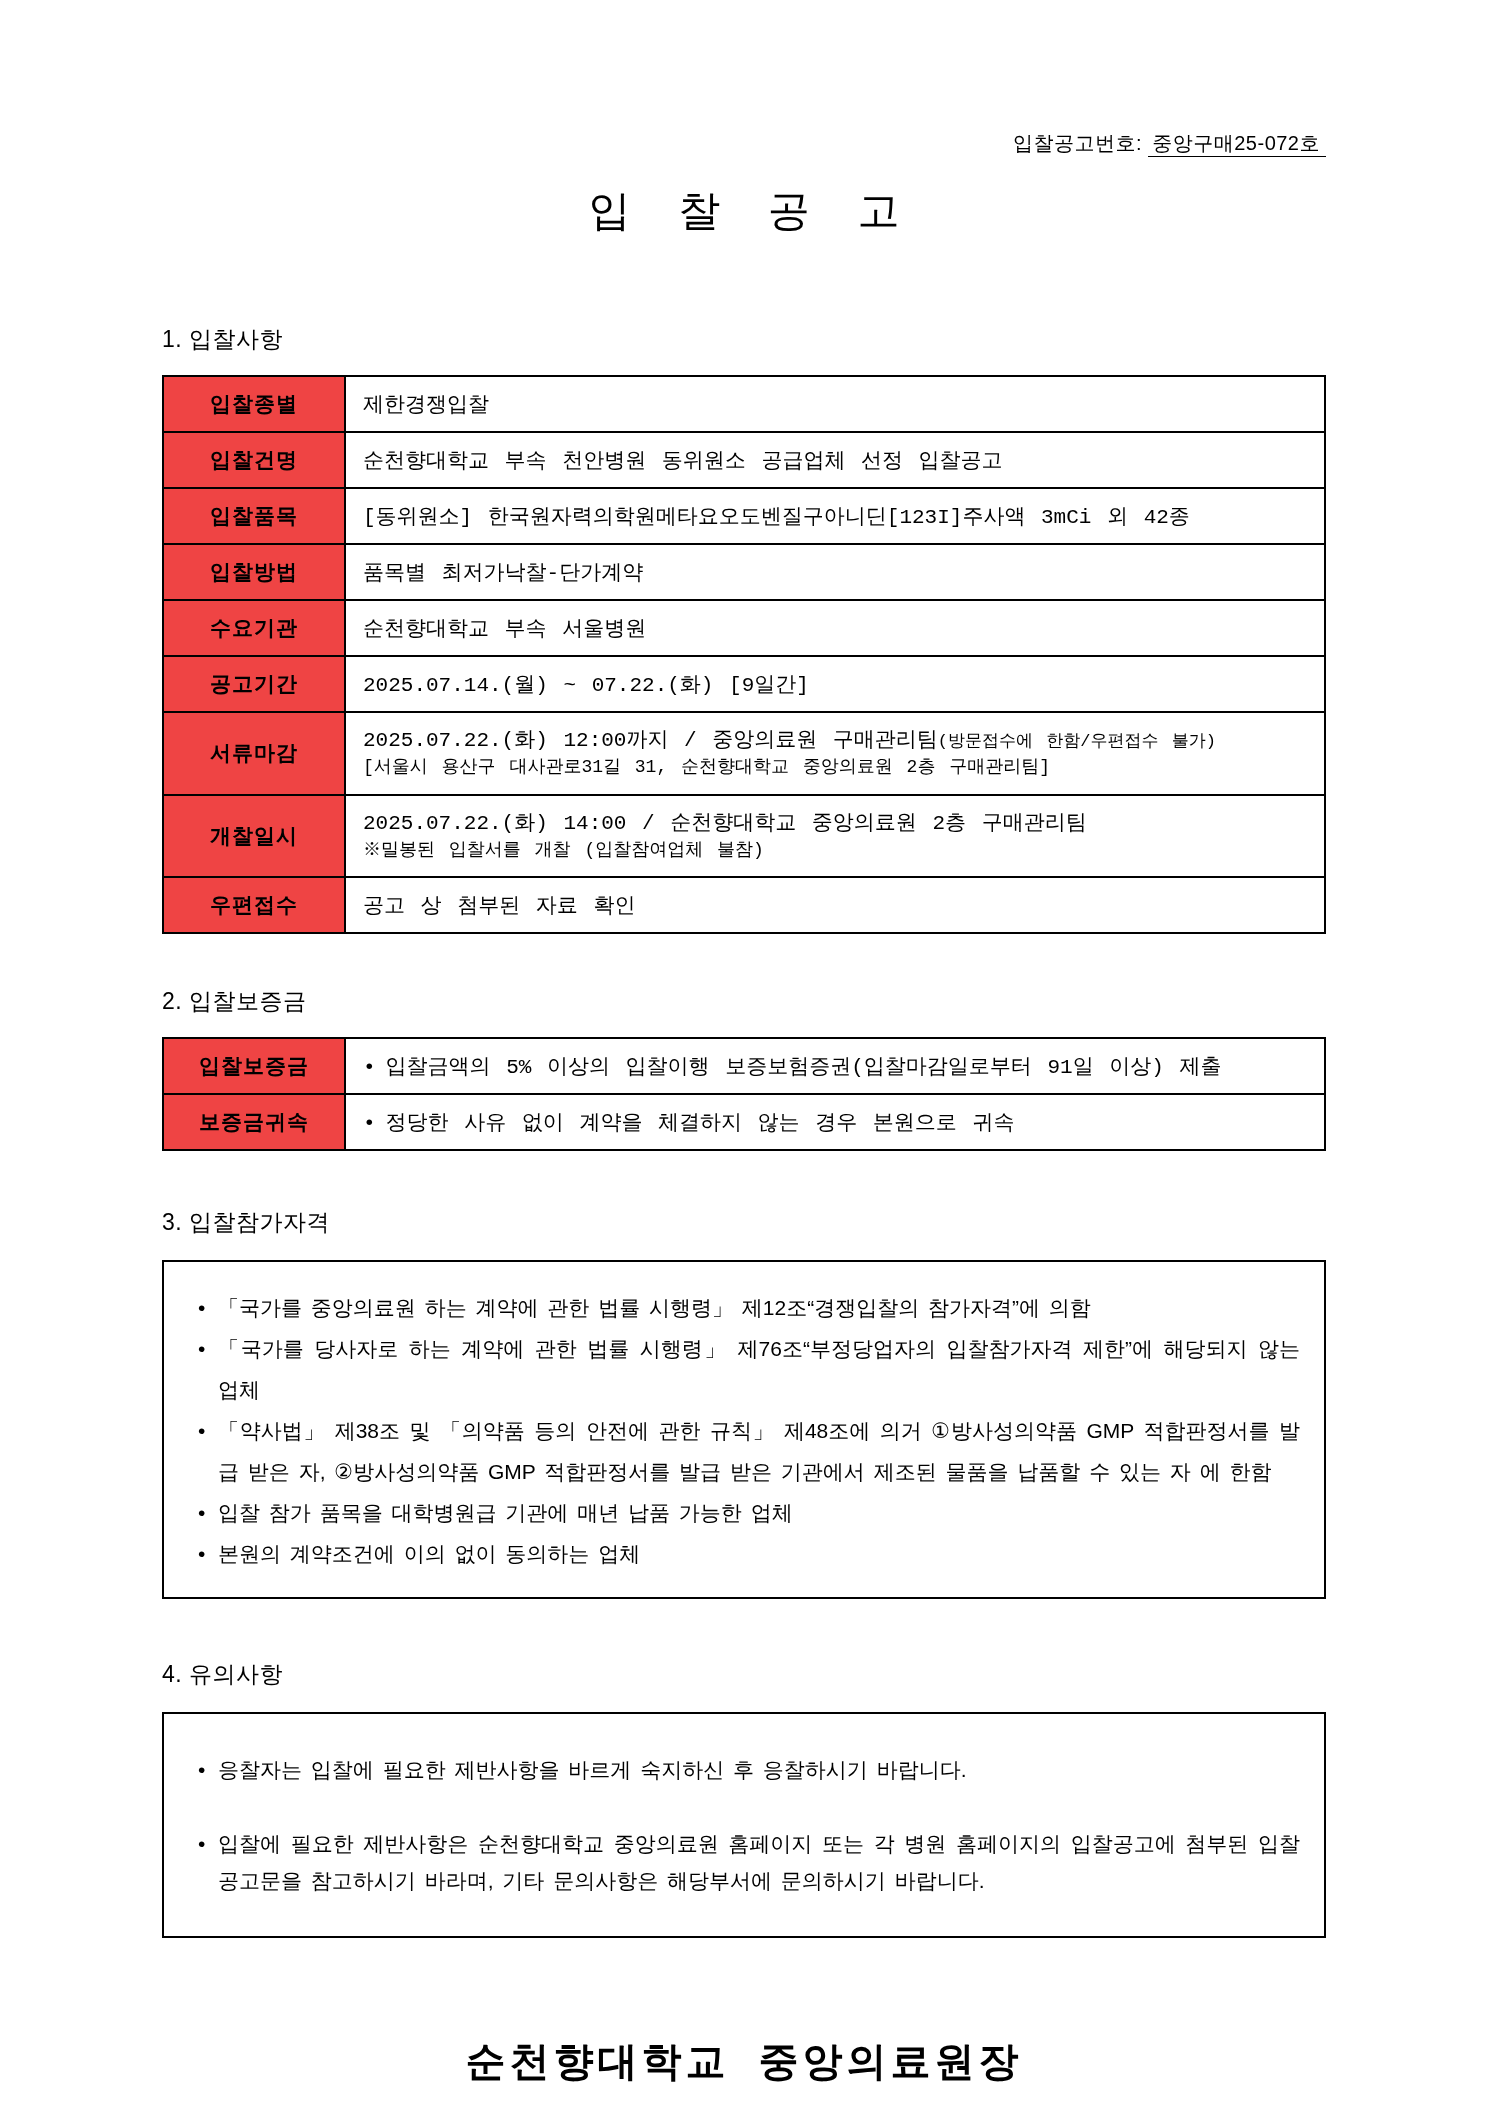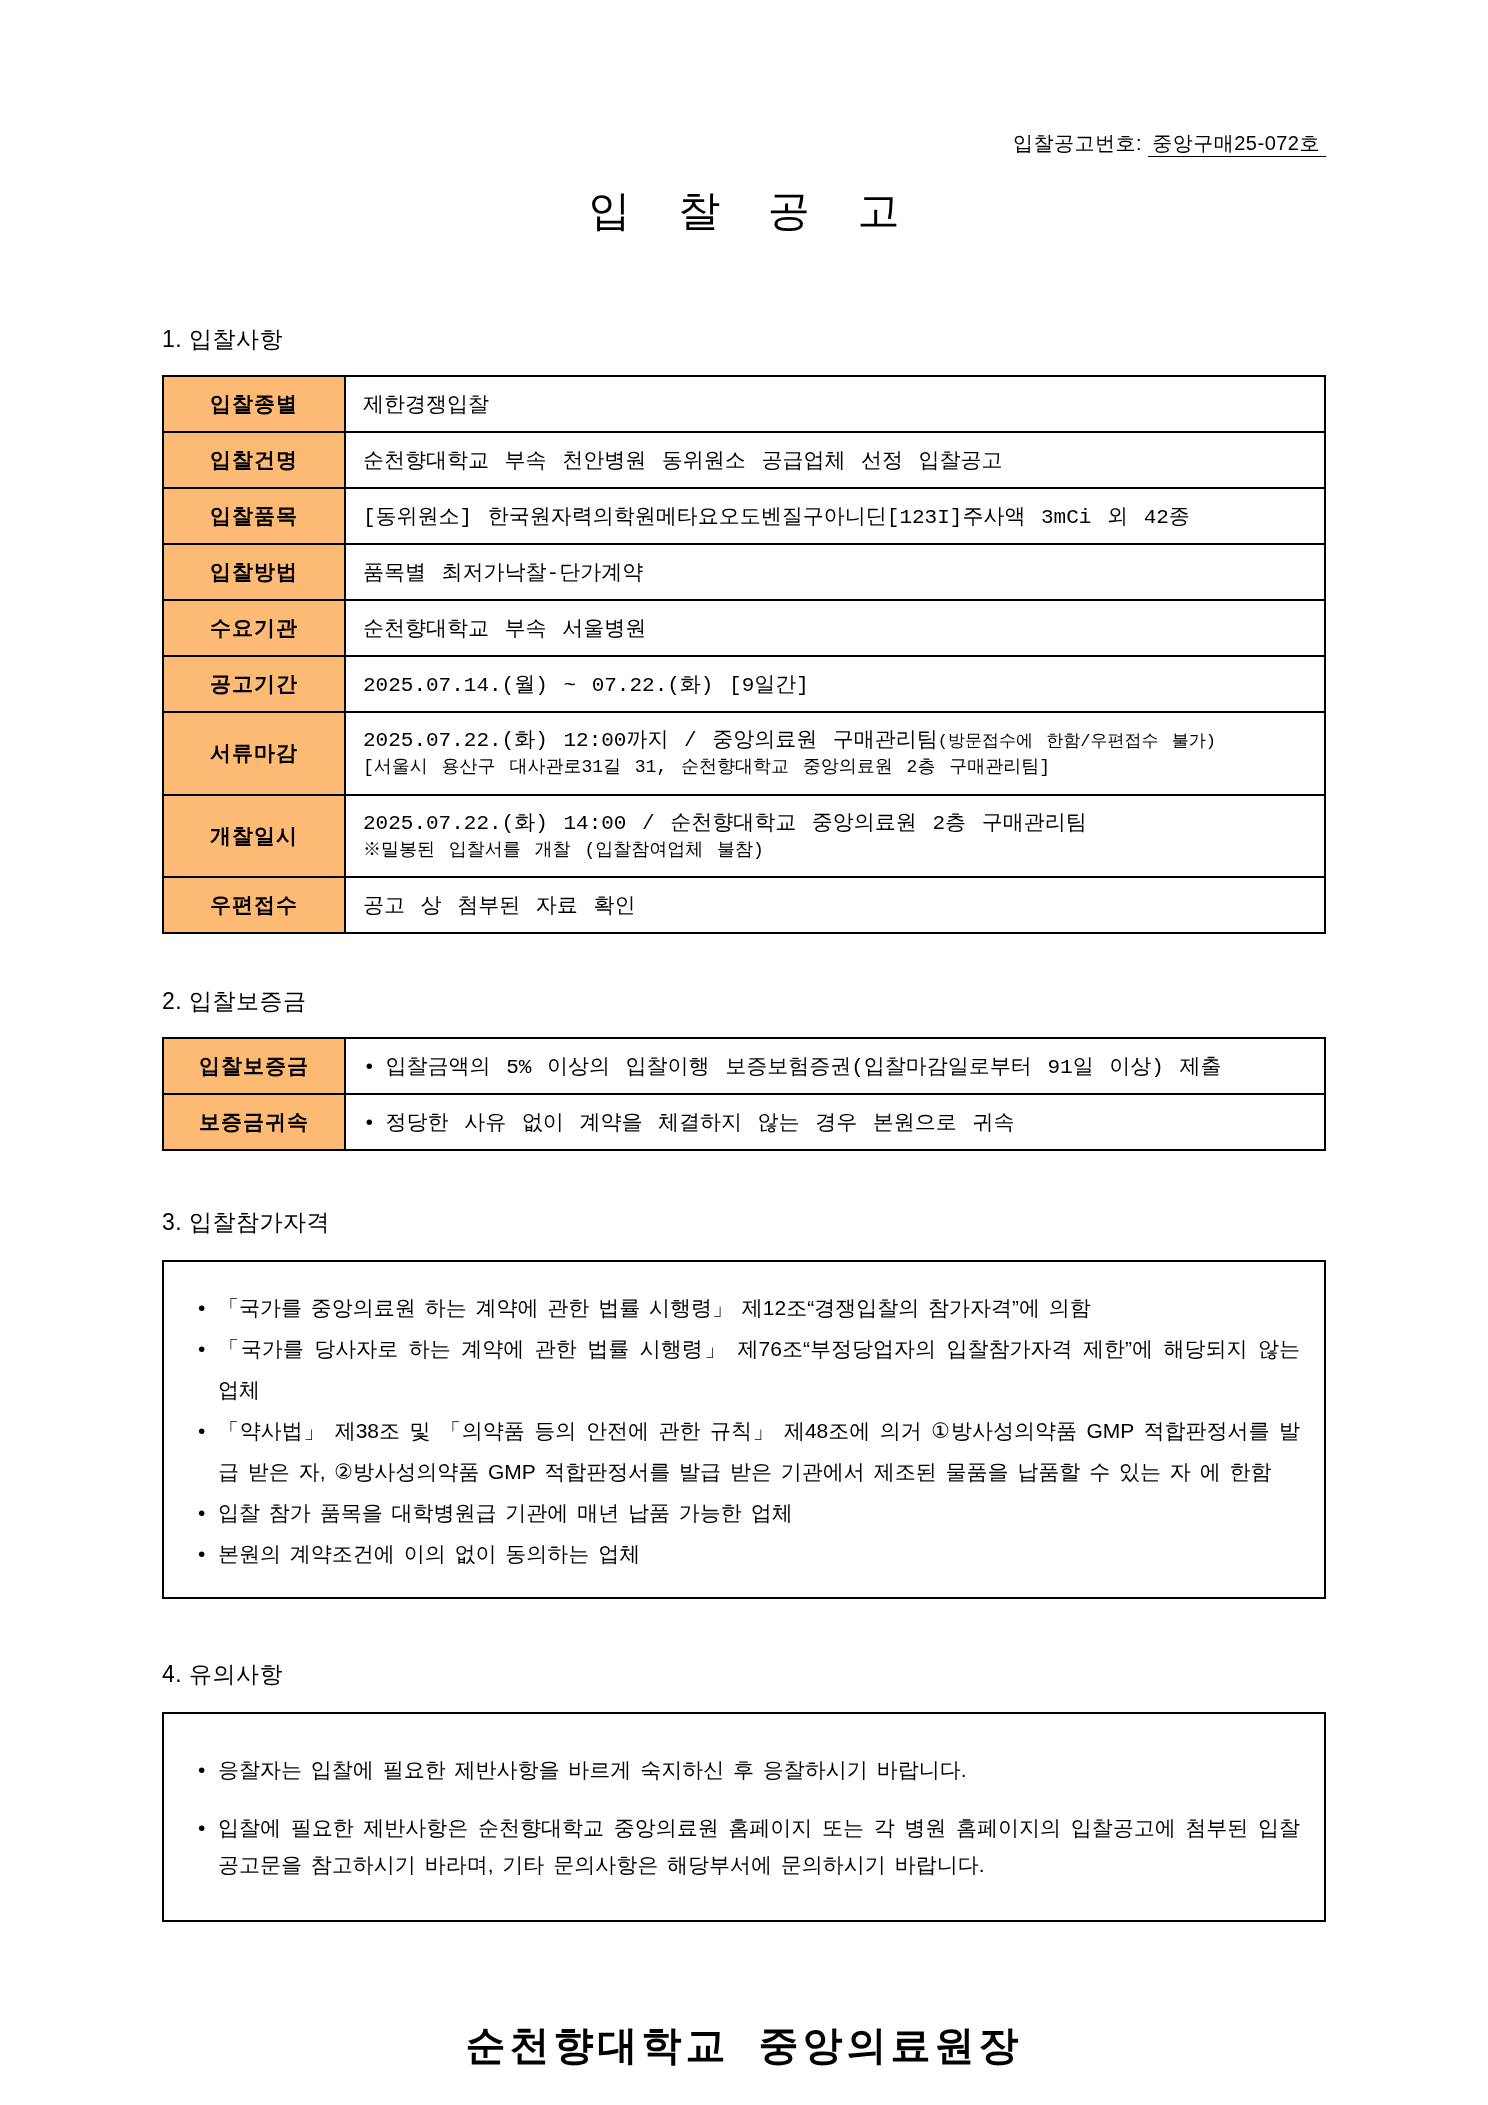--- a/index.html
+++ b/index.html
@@ -56,21 +56,21 @@
     table-layout: fixed;
   }
   table.info-table th,
   table.info-table td {
     border: 2px solid #000;
     font-size: 21px;
     vertical-align: middle;
   }
   table.info-table th {
     width: 182px;
-    background: #fdba74;
+    background: #ef4444;
     font-weight: 700;
     text-align: center;
     letter-spacing: 1px;
     padding: 13px 4px;
   }
   table.info-table td {
     padding: 13px 16px 13px 17px;
     text-align: left;
     word-spacing: 3px;
     font-family: Liberation Mono, monospace;
@@ -96,21 +96,21 @@
     word-spacing: 3px;
   }
   .bullet-box .item::before {
     content: "\2022";
     position: absolute;
     left: 10px;
     top: 0;
   }
   .bullet-box.loose { padding: 38px 24px 36px 24px; }
   .bullet-box.loose .item { line-height: 1.75; }
-  .bullet-box.loose .item + .item { margin-top: 22px; }
+  .bullet-box.loose .item + .item { margin-top: 38px; }
   
   .footer-sign {
     margin-top: 96px;
     text-align: center;
     font-size: 40px;
     font-weight: 600;
     letter-spacing: 4px;
     word-spacing: 14px;
     white-space: nowrap;
   }

